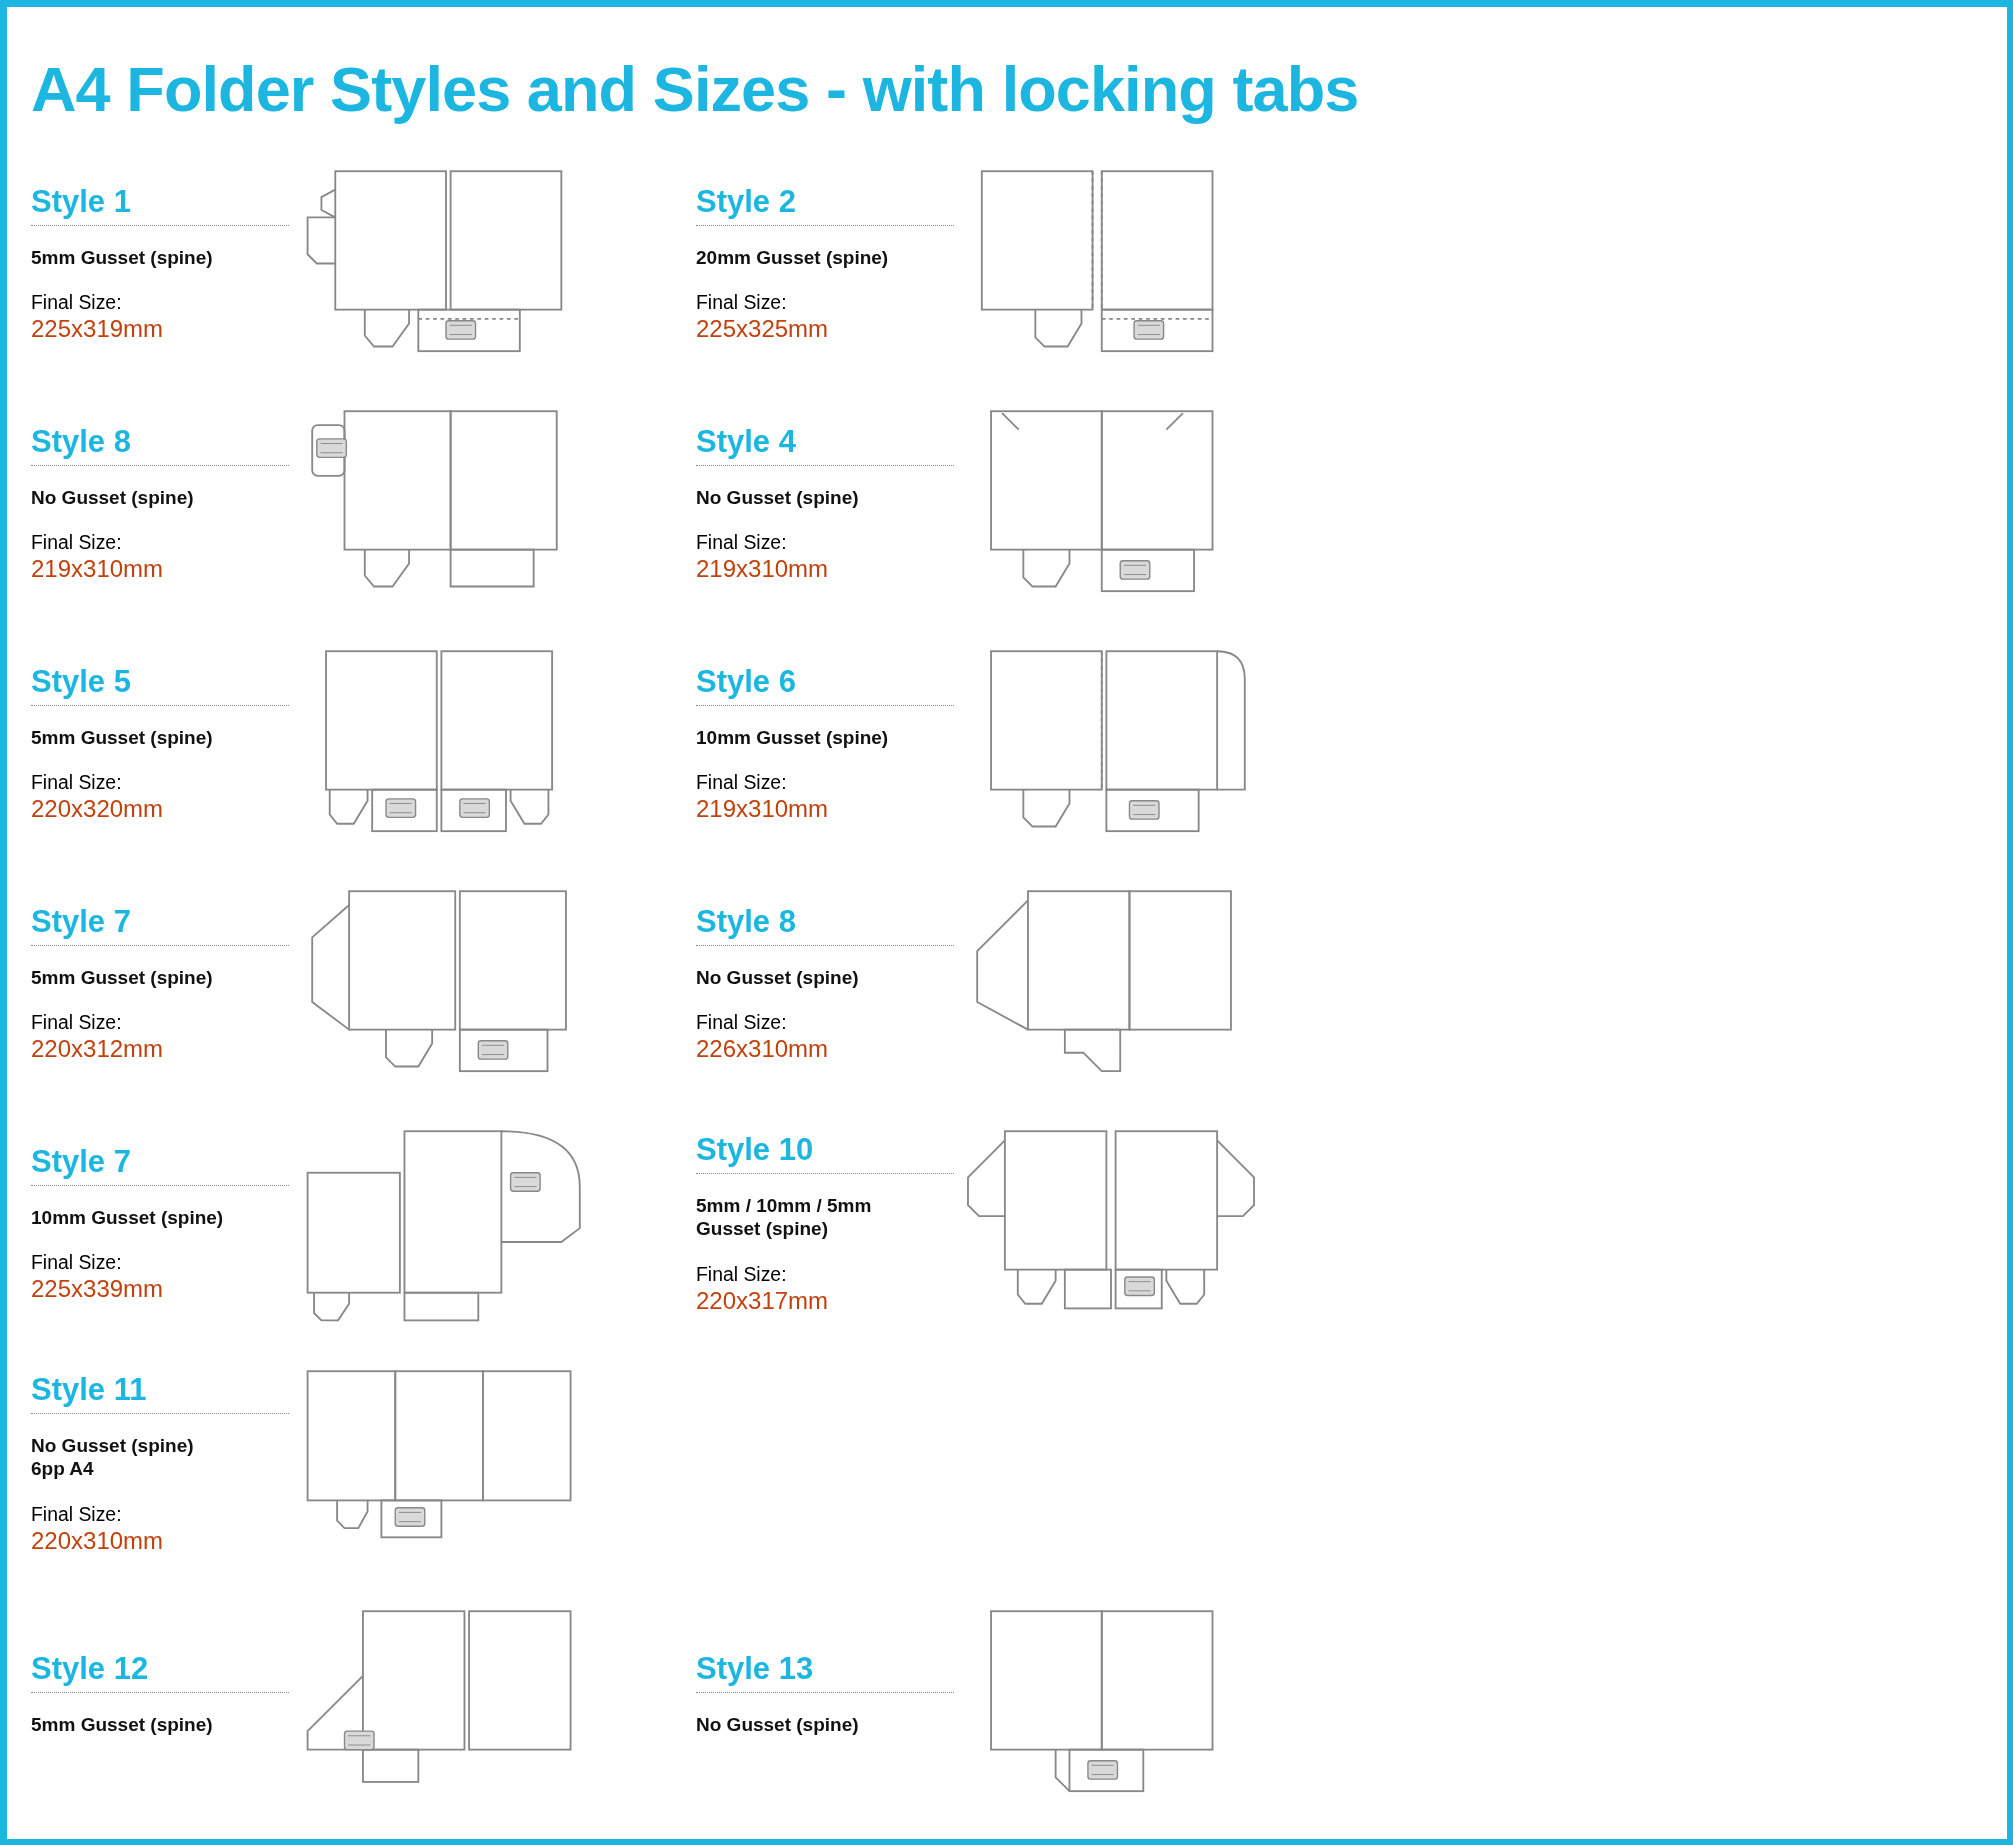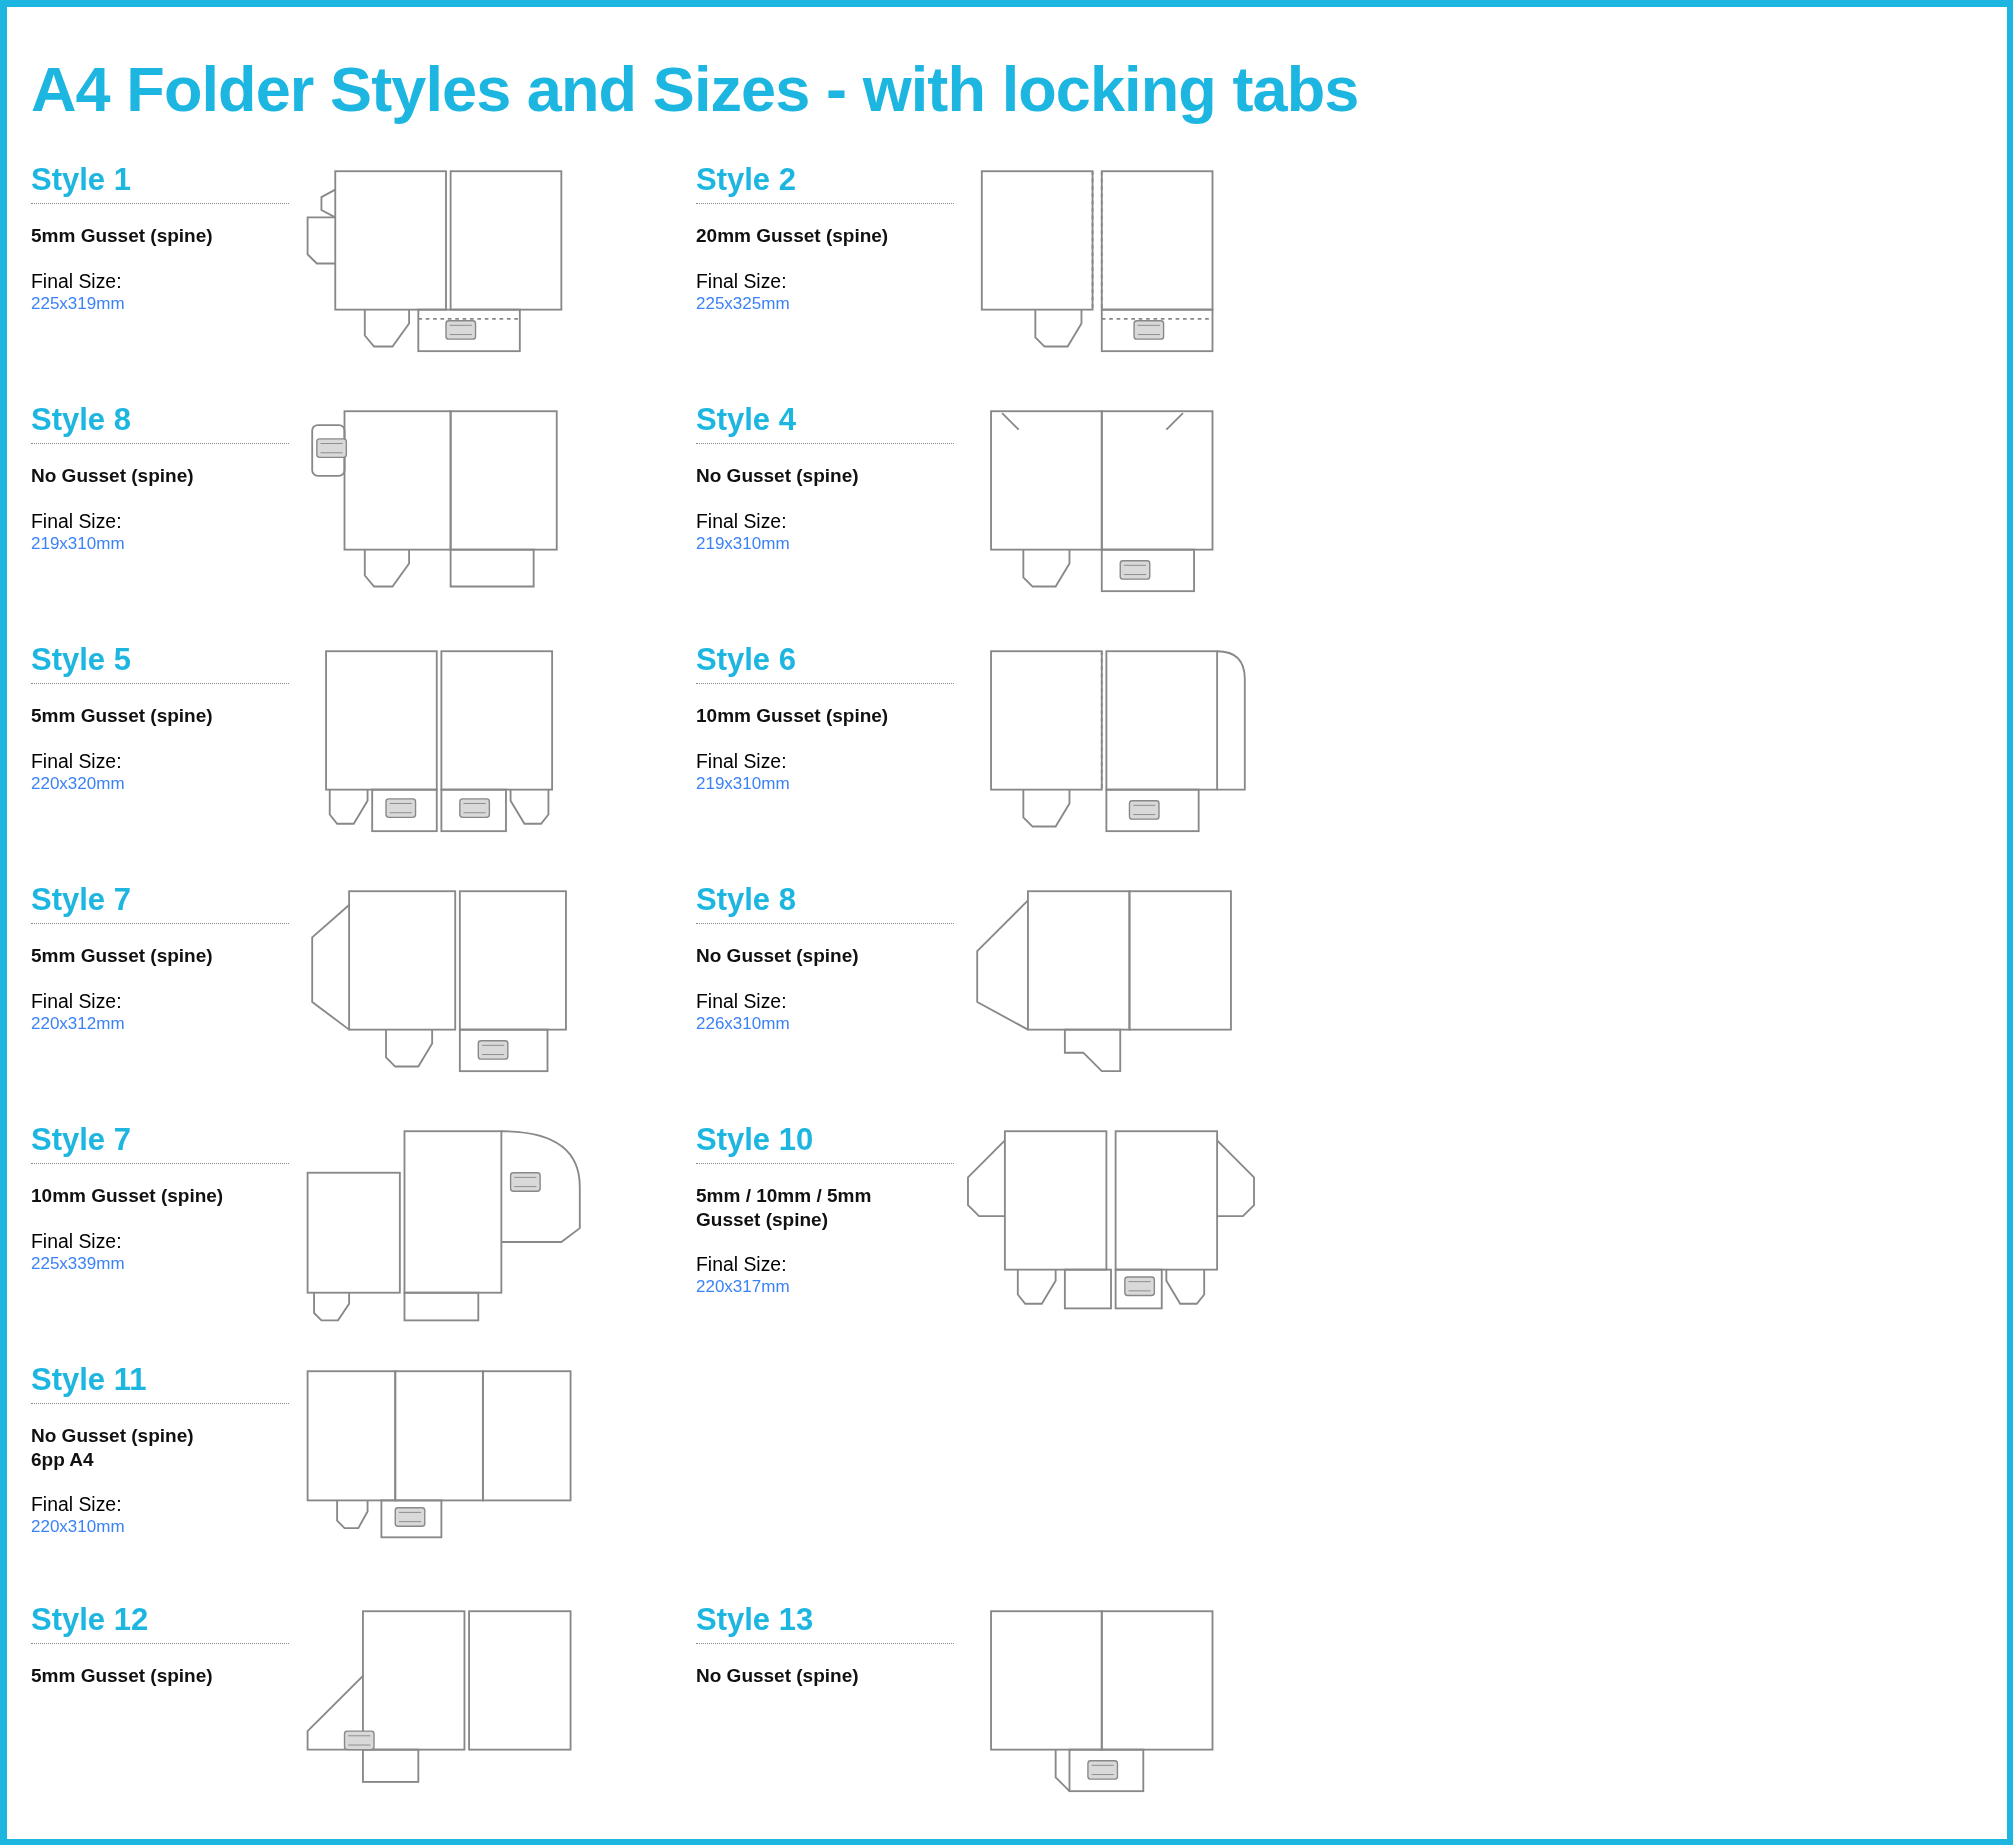--- a/index.html
+++ b/index.html
@@ -1,26 +1,26 @@
 <!DOCTYPE html>
 <html style="font-size:14.8px"><head>
 <meta charset="utf-8">
 <style>
   *{box-sizing:border-box;margin:0;padding:0}
   body{font-family:Helvetica,Arial,sans-serif;background:#fff}
   .frame{border:7.4px solid #1cb6e0;width:2014px;height:1846px;padding:37px 24px}
   .section-title{color:#1cb6e0;font-size:63px;font-weight:800;letter-spacing:-0.9px;margin:9.2px 0 37px 0;font-stretch:condensed}
   .section-title.second{margin-top:55px}
   .grid{display:flex;flex-wrap:wrap;gap:0 37px}
-  .cell{display:flex;align-items:flex-start;width:628px;margin-bottom:37px}
+  .cell{display:flex;align-items:center;width:628px;margin-bottom:37px}
   .info{width:258px;padding-top:0}
   .style-name{color:#1cb6e0;font-size:31px;font-weight:800;border-bottom:0.9px dotted #888;padding-bottom:4.6px;margin-bottom:20px;font-stretch:condensed}
   .gusset{font-size:19px;font-weight:700;color:#111;margin-bottom:20px;line-height:1.25}
   .final-label{font-size:19.4px;color:#000000;line-height:1.35}
-  .final-size{font-size:17px;color:#3b82f6}
+  .final-size{font-size:24px;color:#c2410c}
   .thumb{width:314px;height:203px;display:flex;align-items:flex-start;justify-content:flex-start}
   .thumb svg{width:100%;height:100%}
 </style>
 </head>
 <body>
 
 <svg width="0" height="0" style="position:absolute">
 <defs>
   <g id="card">
         <rect x="0" y="0" width="32" height="20" rx="3" fill="#d9d9d9" stroke="#888" stroke-width="1.5"></rect>

